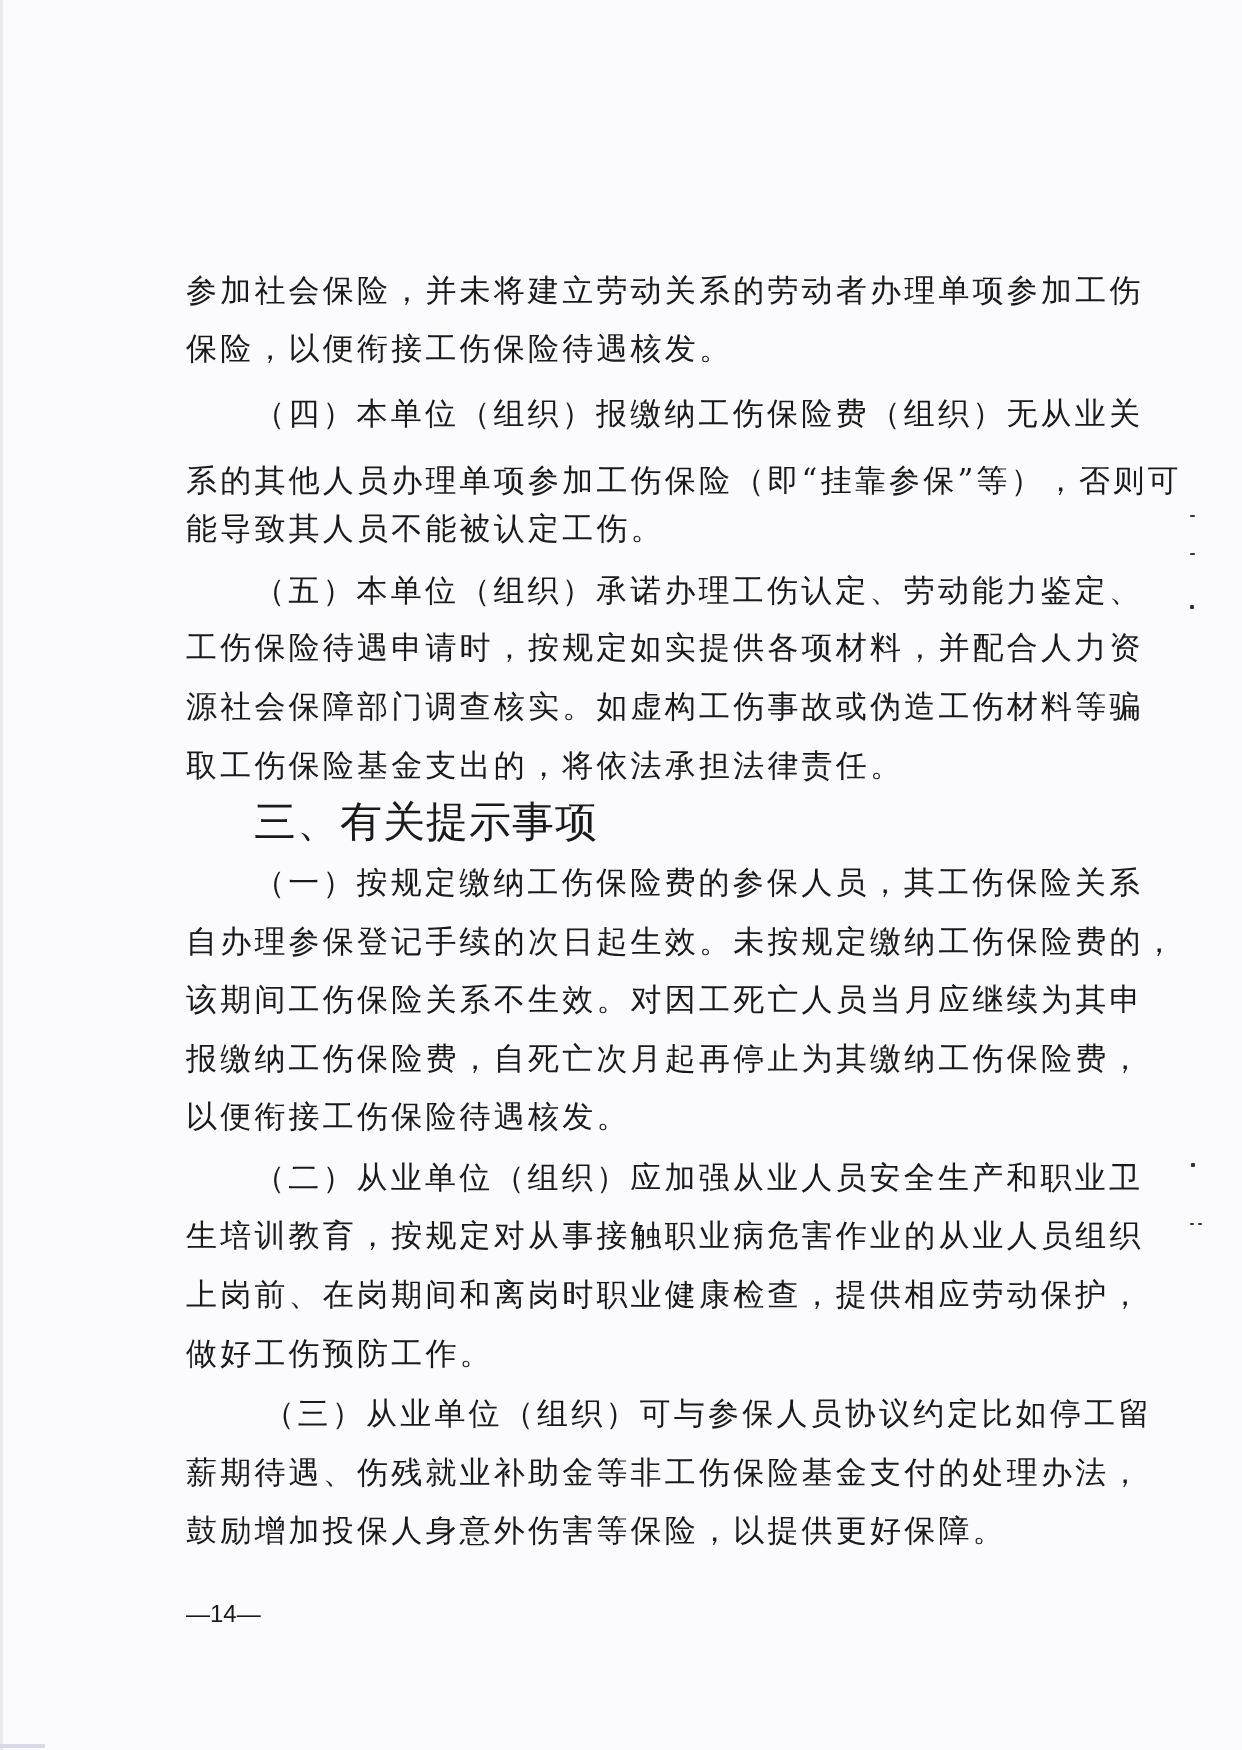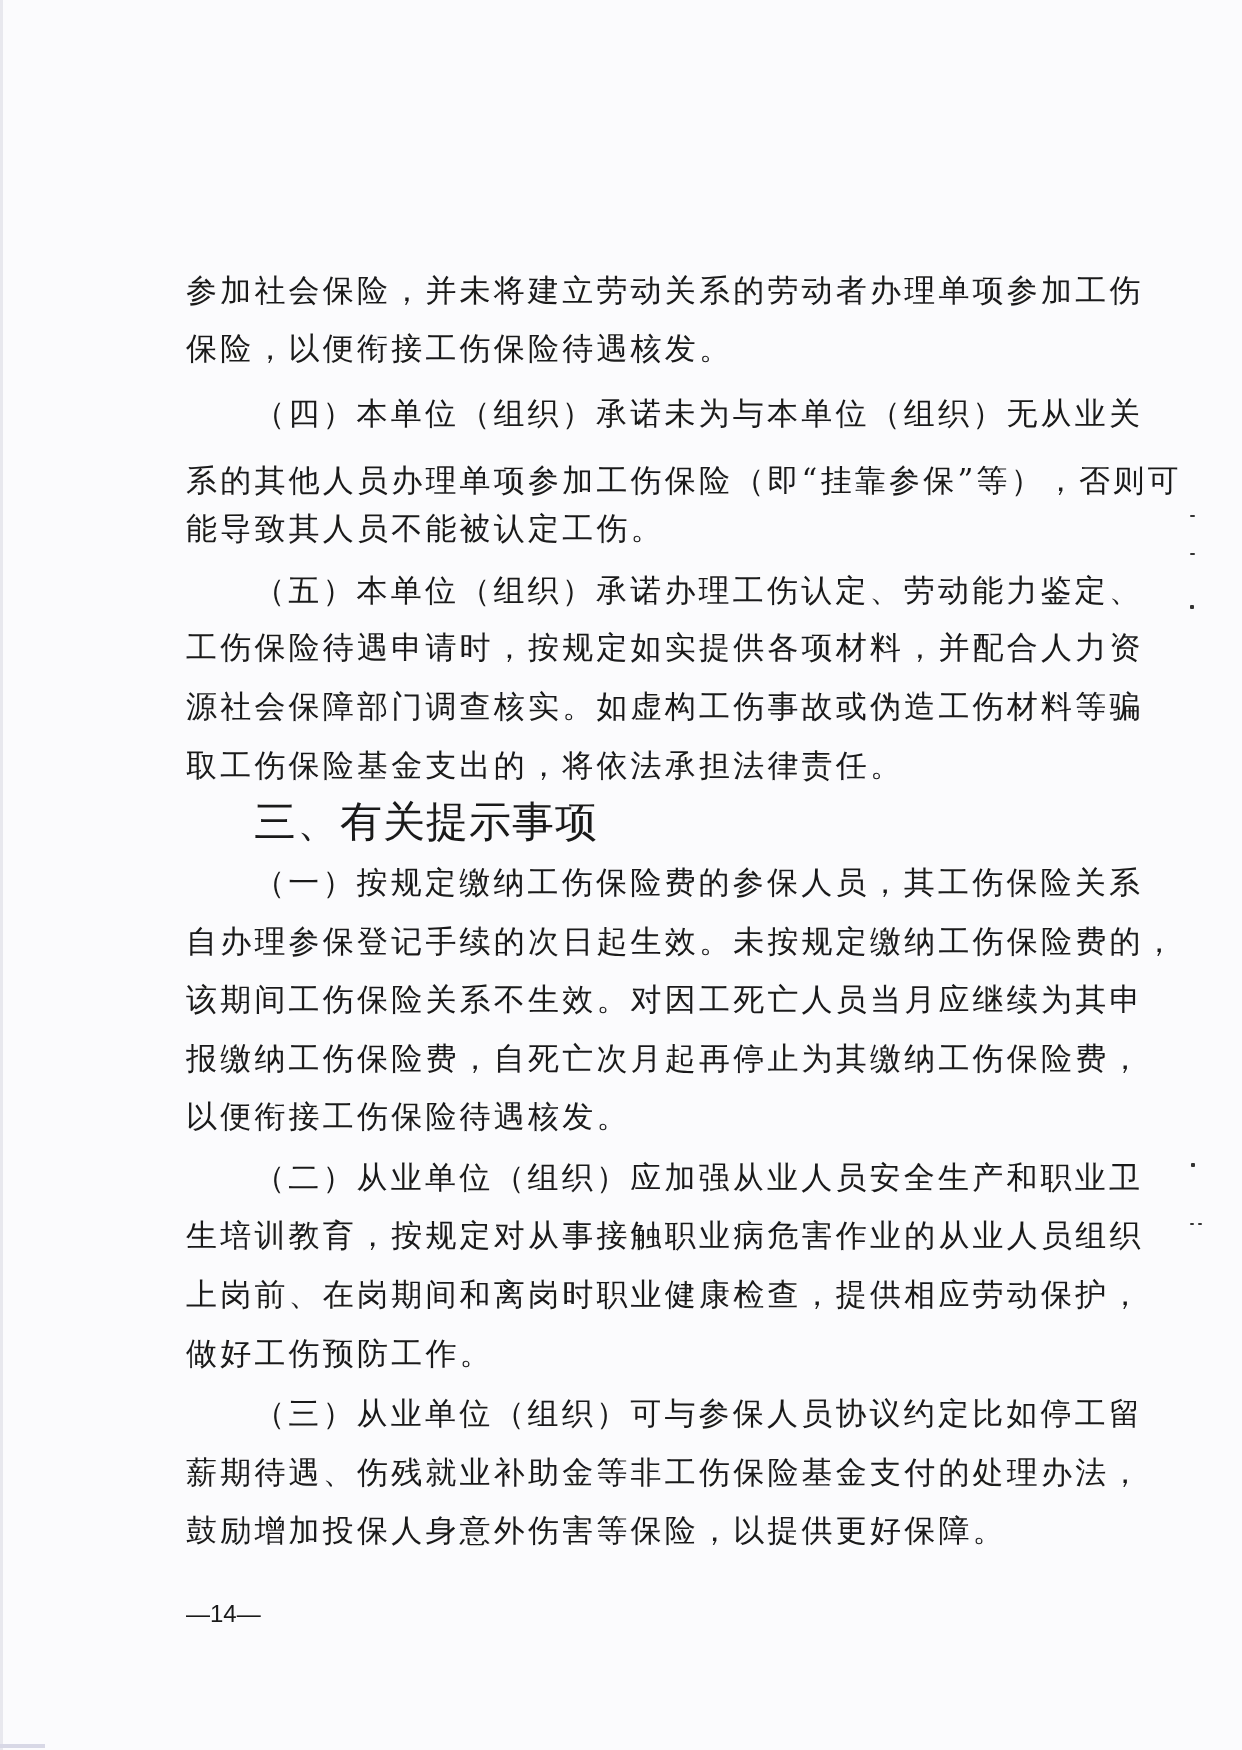--- a/index.html
+++ b/index.html
@@ -40,38 +40,38 @@
   </style>
 </head>
 <body>
 
 <div class="page">
   <div class="left-edge"></div>
 
   <div id="lines">
       <div class="line" style="top: 270px;">参加社会保险，并未将建立劳动关系的劳动者办理单项参加工伤</div>
       <div class="line" style="top: 328px;">保险，以便衔接工伤保险待遇核发。</div>
-      <div class="line" style="top: 393px; left: 254px;">（四）本单位（组织）承诺未为与本单位（组织）无从业关</div>
+      <div class="line" style="top: 393px; left: 254px;">（四）本单位（组织）报缴纳工伤保险费（组织）无从业关</div>
       <div class="line" style="top: 460px;">系的其他人员办理单项参加工伤保险（即“挂靠参保”等），否则可</div>
       <div class="line" style="top: 508px;">能导致其人员不能被认定工伤。</div>
       <div class="line" style="top: 570px; left: 254px;">（五）本单位（组织）承诺办理工伤认定、劳动能力鉴定、</div>
       <div class="line" style="top: 627px;">工伤保险待遇申请时，按规定如实提供各项材料，并配合人力资</div>
       <div class="line" style="top: 686px;">源社会保障部门调查核实。如虚构工伤事故或伪造工伤材料等骗</div>
       <div class="line" style="top: 745px;">取工伤保险基金支出的，将依法承担法律责任。</div>
       <div class="line heading" style="top: 802px; left: 254px;">三、有关提示事项</div>
       <div class="line" style="top: 862px; left: 254px;">（一）按规定缴纳工伤保险费的参保人员，其工伤保险关系</div>
       <div class="line" style="top: 921px;">自办理参保登记手续的次日起生效。未按规定缴纳工伤保险费的，</div>
       <div class="line" style="top: 979px;">该期间工伤保险关系不生效。对因工死亡人员当月应继续为其申</div>
       <div class="line" style="top: 1038px;">报缴纳工伤保险费，自死亡次月起再停止为其缴纳工伤保险费，</div>
       <div class="line" style="top: 1096px;">以便衔接工伤保险待遇核发。</div>
       <div class="line" style="top: 1157px; left: 254px;">（二）从业单位（组织）应加强从业人员安全生产和职业卫</div>
       <div class="line" style="top: 1215px;">生培训教育，按规定对从事接触职业病危害作业的从业人员组织</div>
       <div class="line" style="top: 1274px;">上岗前、在岗期间和离岗时职业健康检查，提供相应劳动保护，</div>
       <div class="line" style="top: 1333px;">做好工伤预防工作。</div>
-      <div class="line" style="top: 1393px; left: 254px;">（三）从业单位（组织）可与参保人员协议约定比如停工留</div>
+      <div class="line" style="top: 1393px; left: 248px; text-align: center;">（三）从业单位（组织）可与参保人员协议约定比如停工留</div>
       <div class="line" style="top: 1452px;">薪期待遇、伤残就业补助金等非工伤保险基金支付的处理办法，</div>
       <div class="line" style="top: 1510px;">鼓励增加投保人身意外伤害等保险，以提供更好保障。</div>
     </div>
 
   <div class="page-number">—14—</div>
 
   <div class="speck" style="left:1190px;top:515px;width:5px;height:2px;"></div>
   <div class="speck" style="left:1190px;top:553px;width:5px;height:2px;"></div>
   <div class="speck" style="left:1190px;top:605px;width:4px;height:4px;"></div>
   <div class="speck" style="left:1191px;top:1163px;width:4px;height:4px;"></div>

